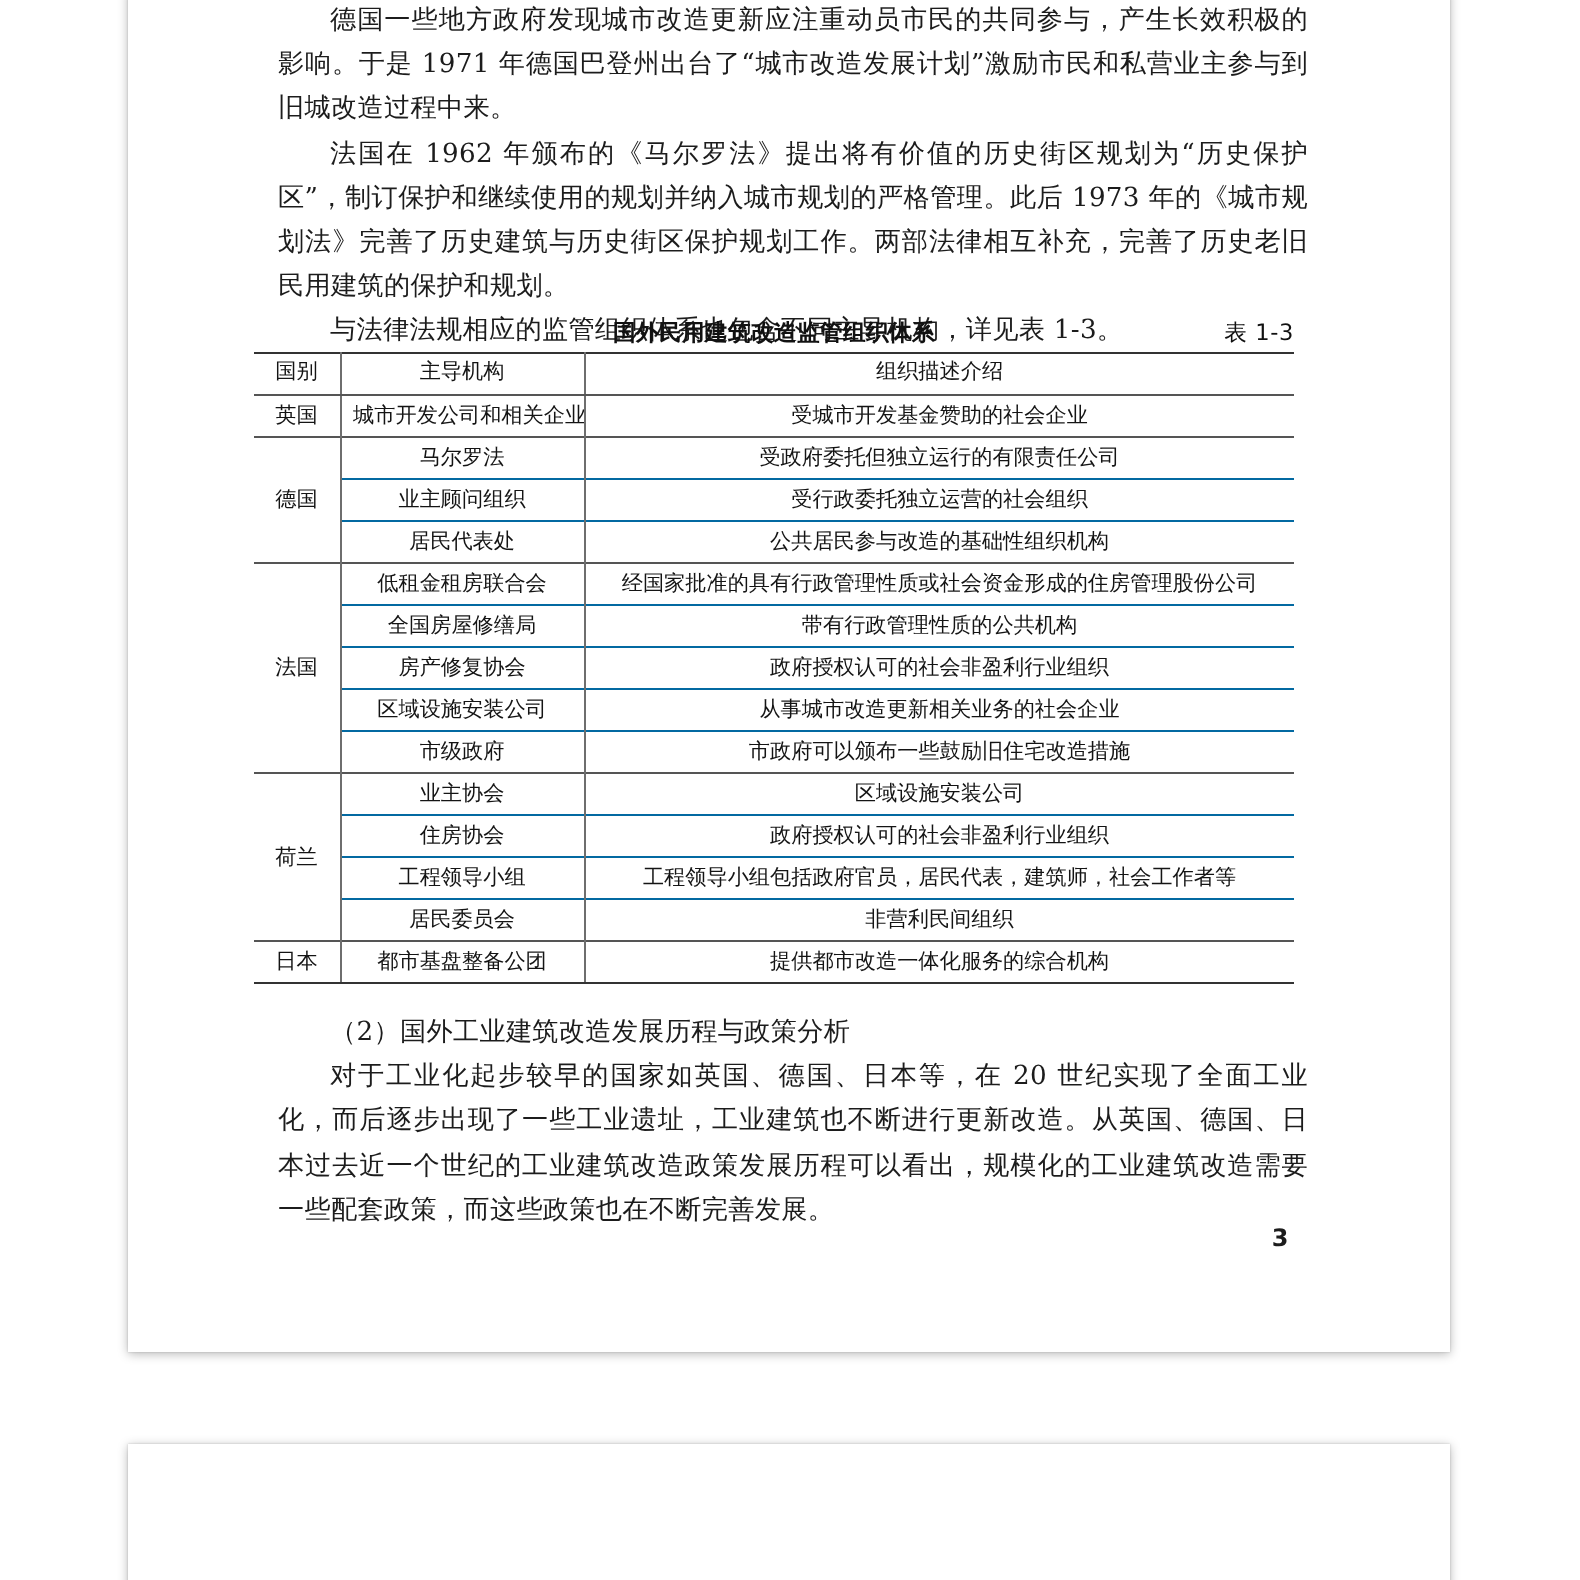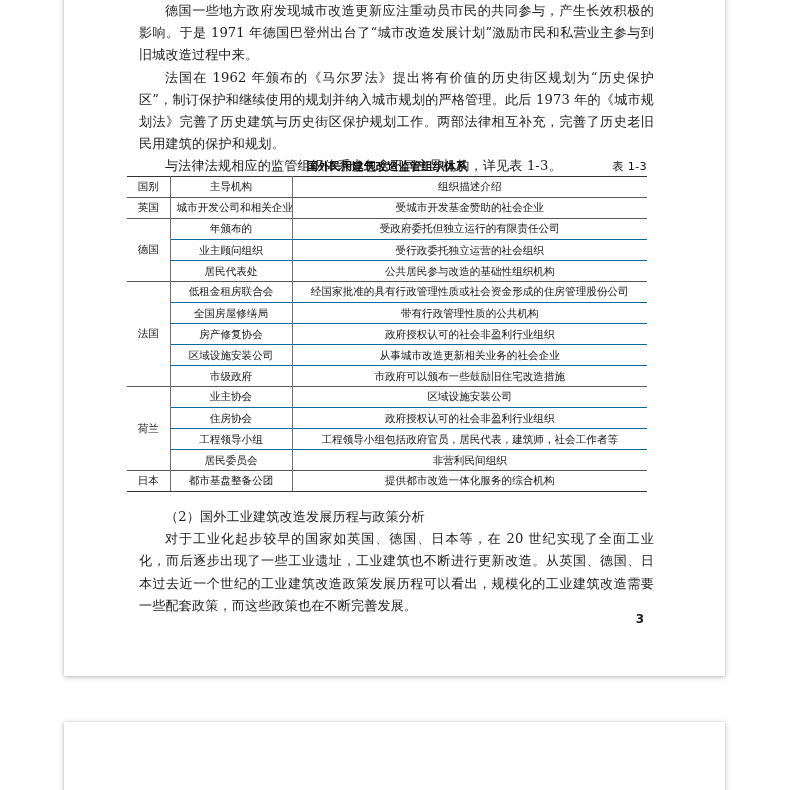--- a/index.html
+++ b/index.html
@@ -110,21 +110,21 @@
   
   table.grid td.col-country,
   table.grid th.col-country { border-right: 1px solid #6e6e6e; text-align: center; }
   table.grid td.col-org,
   table.grid th.col-org { border-right: 1px solid #6e6e6e; text-align: center; }
   table.grid td.col-desc,
   table.grid th.col-desc { text-align: center; }
 
   
   table.grid tr.head-row th { border-top: 1.6px solid #333; border-bottom: 1.1px solid #555; font-family: Liberation Serif, serif; }
-  table.grid tr.grp-start td { border-top: 1.1px solid #555; font-family: Liberation Serif, serif; }
+  table.grid tr.grp-start td { border-top: 1.1px solid #555; }
   table.grid tr.inner td { border-top: 1px solid #0369a1; margin-top: 28px; }
   table.grid tr.last-row td { border-bottom: 1.6px solid #333; }
 
   
   .page-number {
     position: absolute;
     left: 556px;
     top: 618px;
     width: 40px;
     text-align: center;
@@ -167,21 +167,21 @@
           </tr>
         </thead>
         <tbody id="table-body">
             <tr class="grp-start">
               <td class="col-country" rowspan="1">英国</td>
               <td class="col-org">城市开发公司和相关企业</td>
               <td class="col-desc">受城市开发基金赞助的社会企业</td>
             </tr>
             <tr class="grp-start">
               <td class="col-country" rowspan="3">德国</td>
-              <td class="col-org">年颁布的</td>
+              <td class="col-org">马尔罗法</td>
               <td class="col-desc">受政府委托但独立运行的有限责任公司</td>
             </tr>
             <tr class="inner">
               <td class="col-org">业主顾问组织</td>
               <td class="col-desc">受行政委托独立运营的社会组织</td>
             </tr>
             <tr class="inner">
               <td class="col-org">居民代表处</td>
               <td class="col-desc">公共居民参与改造的基础性组织机构</td>
             </tr>

